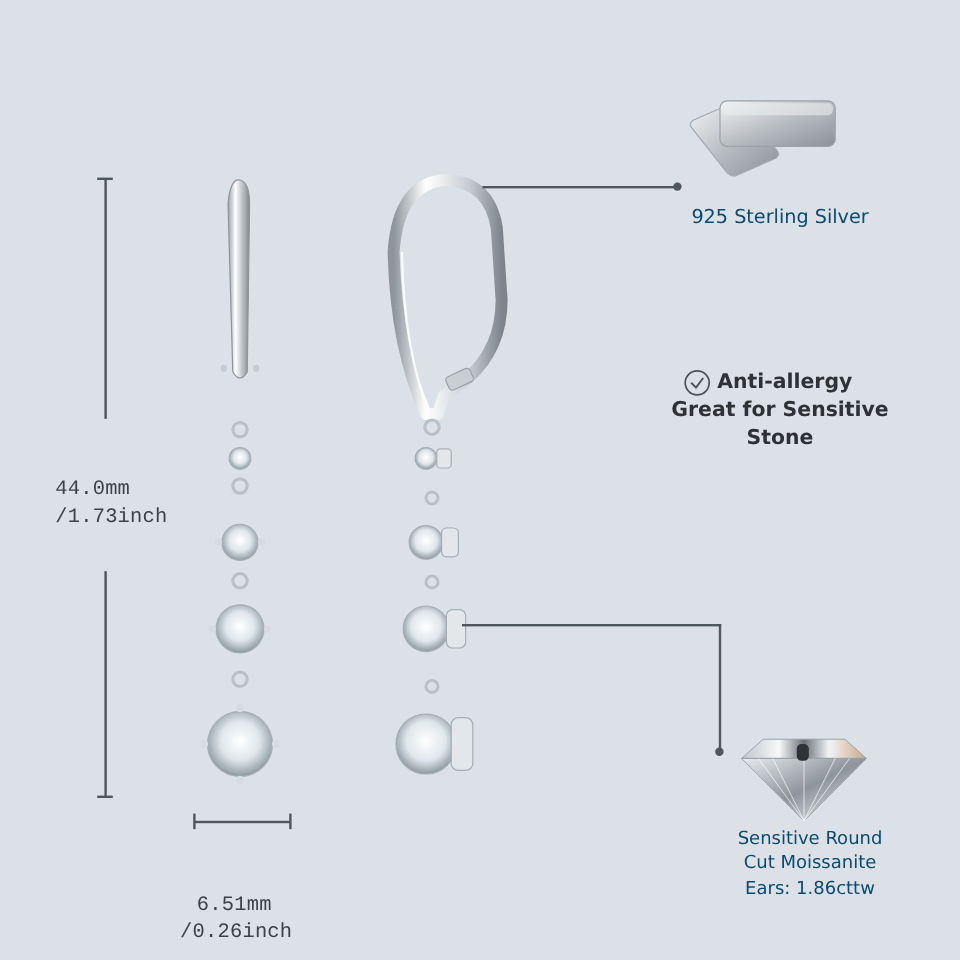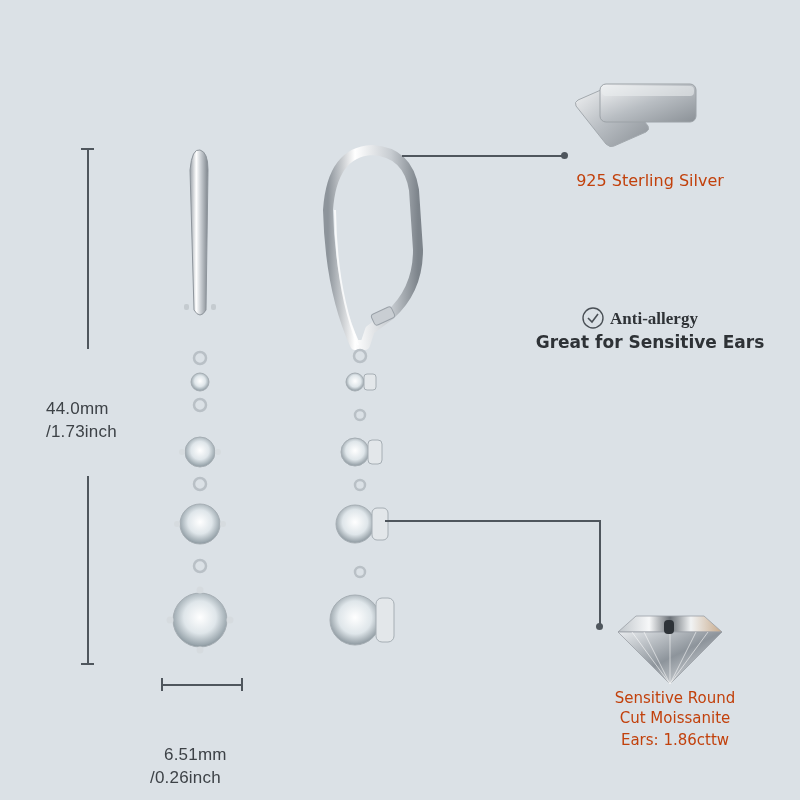--- a/index.html
+++ b/index.html
@@ -4,25 +4,25 @@
 <style>
   html, body { margin: 0; padding: 0; }
   body {
     width: 800px; height: 800px; position: relative; overflow: hidden;
     background: #dbe1e6;
     font-family: "DejaVu Sans", sans-serif;
     color: #3b3f44;
   }
   .abs { position: absolute; }
   .dim-text {
-    font-family: Liberation Sans, sans-serif;
+    font-family: Liberation Mono, monospace;
     font-size: 17px; line-height: 23px; color: #3d4247;
     font-weight: 300; letter-spacing: 0.2px;
   }
-  .label-text { font-size: 15px; line-height: 20px; color: #c2410c; text-align: center; }
+  .label-text { font-size: 15px; line-height: 20px; color: #0c4a6e; text-align: center; }
   .bold-text { font-weight: bold; font-size: 17px; line-height: 23px; color: #2e3236; }
   .line { background: #4f565d; }
   .dot { width: 7px; height: 7px; border-radius: 50%; background: #4f565d; }
 </style>
 </head>
 <body>
 
 <div class="abs line" style="left:87px;top:149px;width:2px;height:200px;"></div>
 <div class="abs line" style="left:81px;top:148px;width:13px;height:2px;"></div>
 <div class="abs line" style="left:87px;top:476px;width:2px;height:188px;"></div>
@@ -126,28 +126,28 @@
       <stop offset="1" stop-color="#8b9197"></stop>
     </linearGradient>
   </defs>
   <path d="M8 22 L40 8 Q44 6 48 10 L78 48 Q80 52 76 54 L44 68 Q40 70 36 66 L6 28 Q4 24 8 22 Z" fill="url(#bar)" stroke="#a3a9ae"></path>
   <rect x="30" y="6" width="96" height="38" rx="6" fill="url(#bar)" stroke="#9ca2a7"></rect>
   <rect x="32" y="8" width="92" height="10" rx="4" fill="#e9ecee" opacity="0.6"></rect>
 </svg>
 <div class="abs label-text" style="left:555px;top:171px;width:190px;font-size:16px;">925 Sterling Silver</div>
 
 <div class="abs" style="left:530px;top:307px;width:240px;">
-  <div style="display:flex;align-items:flex-start;justify-content:center;gap:6px;margin-left:-20px;font-family:Liberation Serif, serif;">
+  <div style="display:flex;align-items:center;justify-content:center;gap:6px;margin-left:-20px;">
     <svg width="22" height="22" viewBox="0 0 22 22">
       <circle cx="11" cy="11" r="10" fill="none" stroke="#4a5056" stroke-width="1.4"></circle>
       <path d="M6 11 L10 15 L16 7" fill="none" stroke="#4a5056" stroke-width="1.6"></path>
     </svg>
     <span class="bold-text">Anti-allergy</span>
   </div>
-  <div class="bold-text" style="text-align:center;margin-top:1px;">Great for Sensitive Ears</div>
+  <div class="bold-text" style="text-align:center;margin-top:1px;">Great for Sensitive Stone</div>
 </div>
 
 <div class="abs line" style="left:385px;top:520px;width:216px;height:2px;"></div>
 <div class="abs line" style="left:599px;top:520px;width:2px;height:107px;"></div>
 <div class="abs dot" style="left:596px;top:623px;"></div>
 
 <svg class="abs" style="left:614px;top:610px;" width="112" height="76" viewBox="0 0 112 76">
   <defs>
     <linearGradient id="crown" x1="0" y1="0" x2="1" y2="0">
       <stop offset="0" stop-color="#bfc5ca"></stop>

